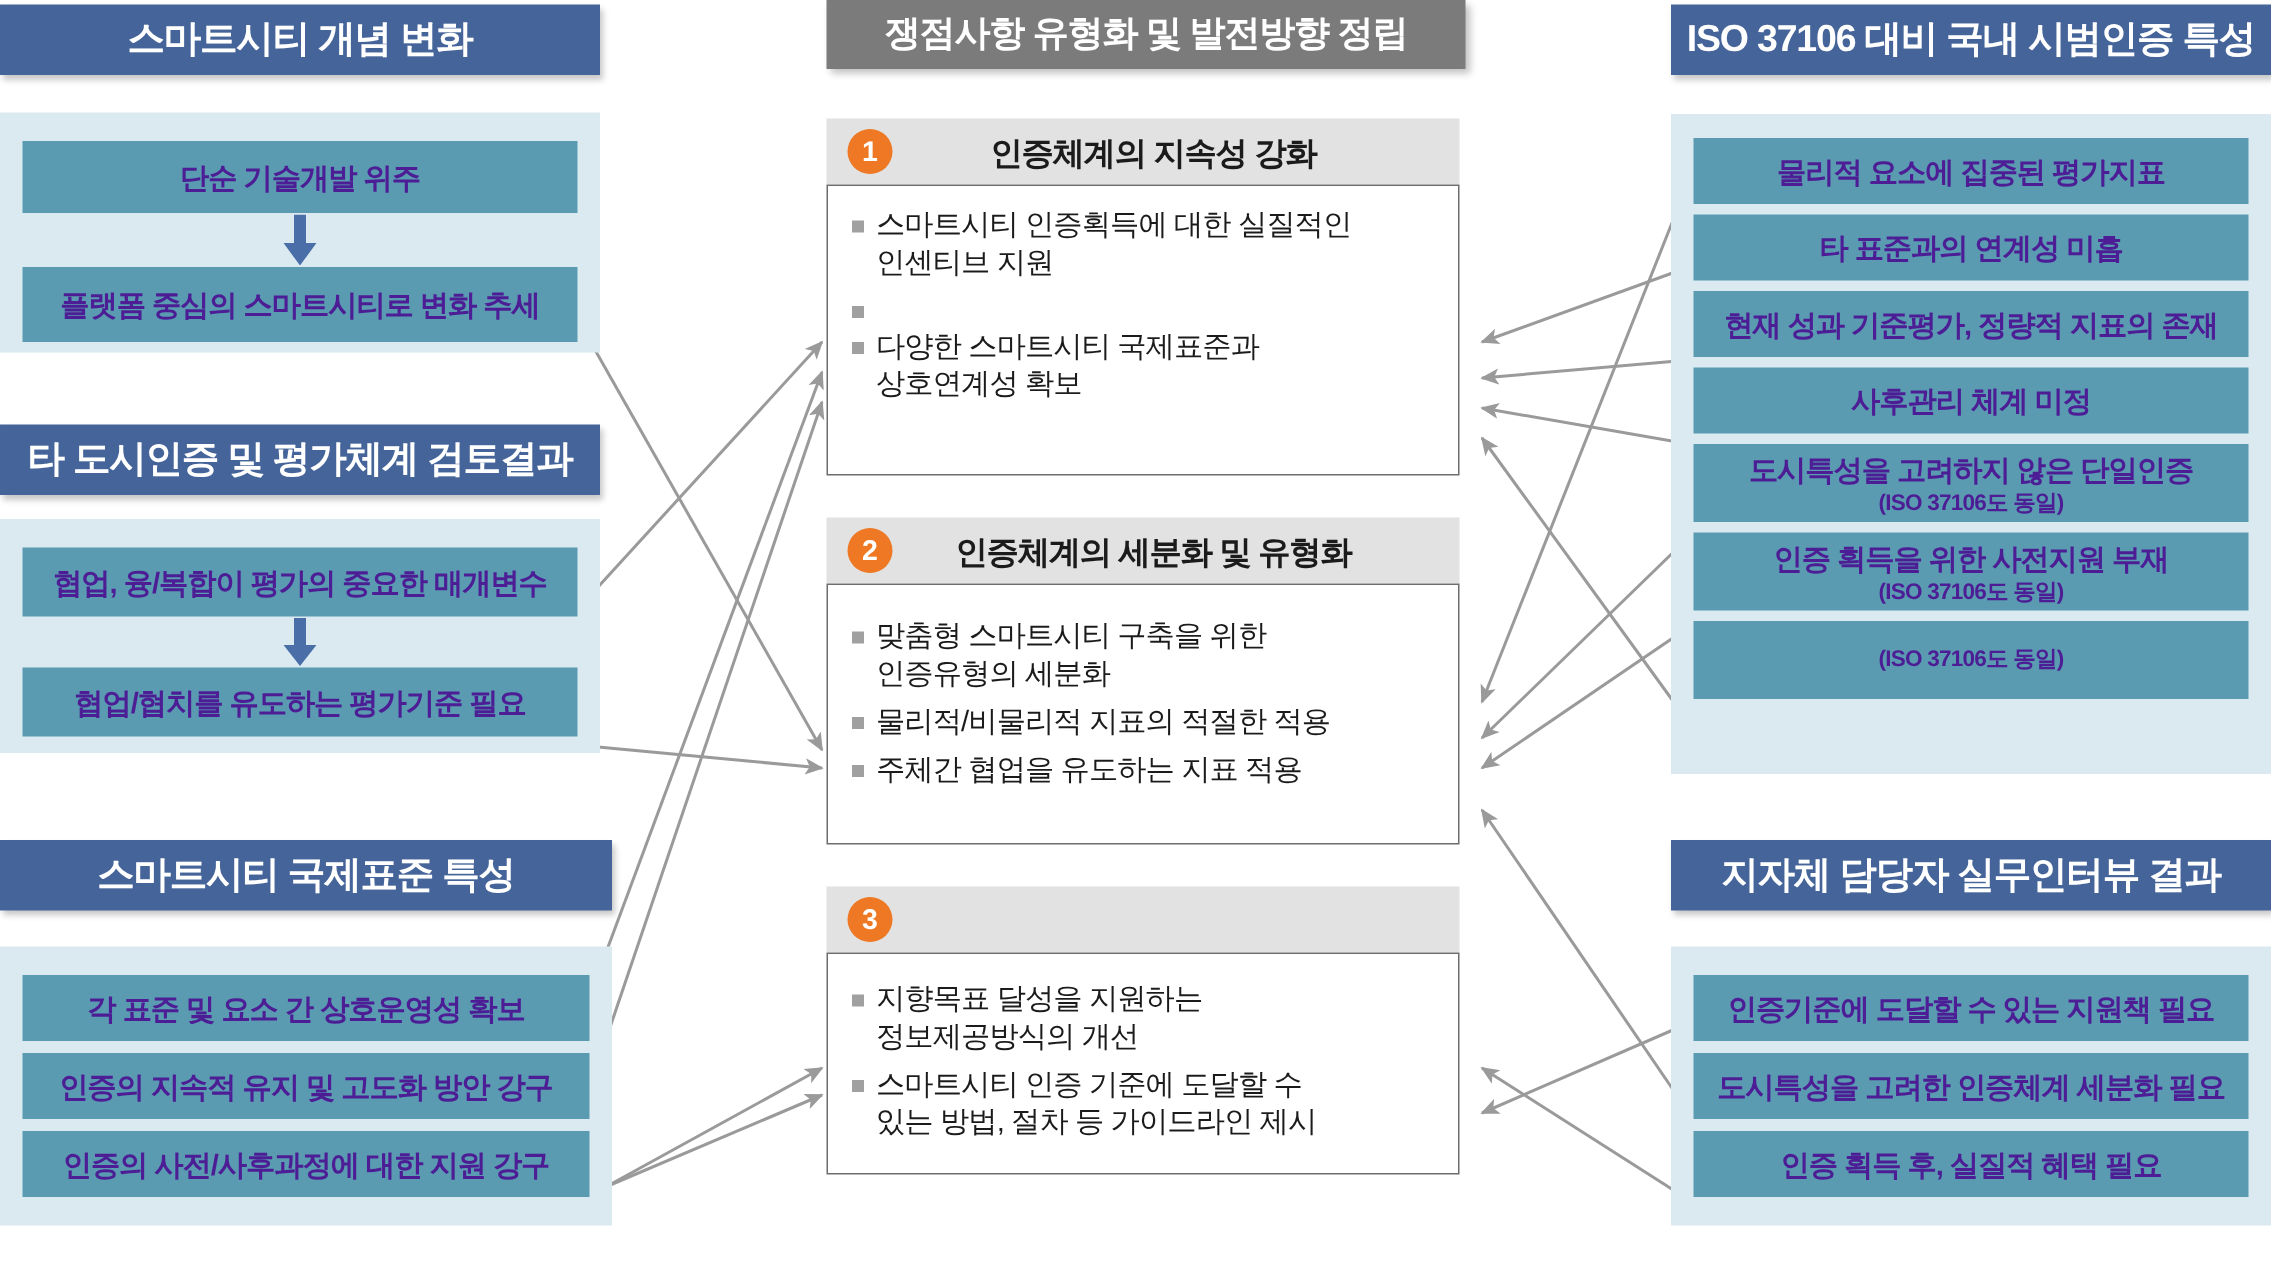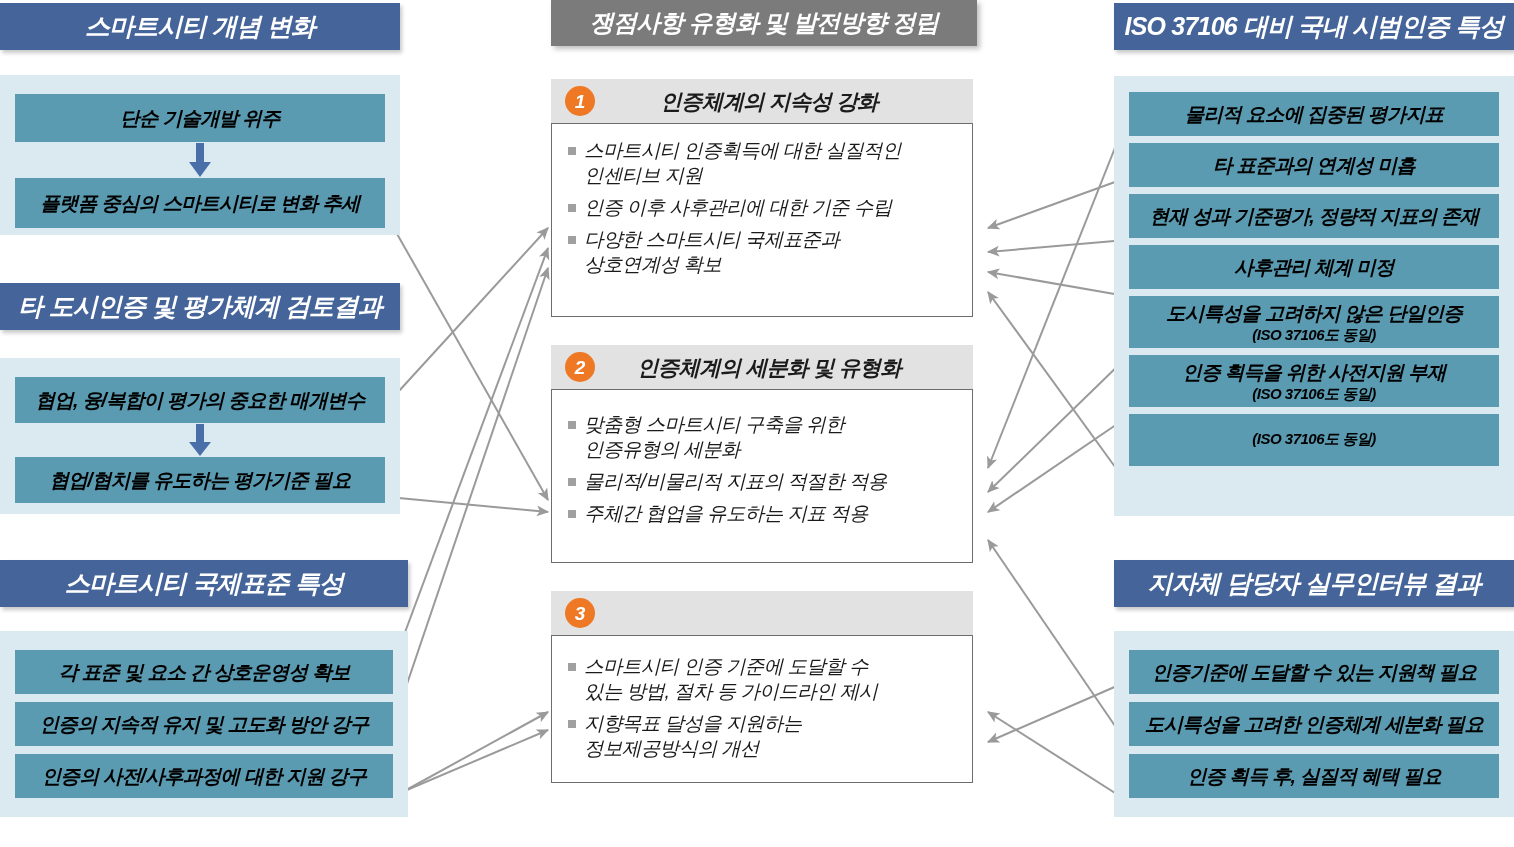--- a/index.html
+++ b/index.html
@@ -9,21 +9,20 @@
   }
   body {
     font-family: "Liberation Sans", "DejaVu Sans", sans-serif;
   }
   #canvas {
     position: relative;
     width: 1514px;
     height: 847px;
     background: #ffffff;
     overflow: hidden;
-    font-style: italic;
   }
 
   
   #arrows {
     position: absolute;
     left: 0; top: 0;
     width: 1514px;
     height: 847px;
     pointer-events: none;
     z-index: 1;
@@ -54,21 +53,21 @@
   
   .panel {
     background: #dbeaf1;
     padding: 19px 15px 19px 15px;
     box-sizing: border-box;
   }
 
   
   .tbox {
     background: #5a9bb1;
-    color: #000000;
+    color: #4c1d95;
     font-size: 19.5px;
     font-weight: bold;
     text-align: center;
     letter-spacing: -0.7px;
     display: flex;
     flex-direction: column;
     align-items: center;
     justify-content: center;
     box-sizing: border-box;
     white-space: nowrap;
@@ -220,21 +219,21 @@
           </svg>
         </div>
         <div class="tbox" style="height:50px;">
           <span>플랫폼 중심의 스마트시티로 변화 추세</span>
         </div>
       </div>
     </div>
 
     <div style="position:absolute; left:0; top:283px; width:400px;">
       <div class="sec-header">타 도시인증 및 평가체계 검토결과</div>
-      <div class="panel" style="margin-top:28px; height:156px;">
+      <div class="panel" style="margin-top:16px; height:156px;">
         <div class="tbox" style="height:46px;">
           <span>협업, 융/복합이 평가의 중요한 매개변수</span>
         </div>
         <div class="downarrow" style="height:34px;">
           <svg width="22" height="32" viewBox="0 0 22 32">
             <rect x="7" y="0" width="8" height="19" fill="#4a6fa8"></rect>
             <path d="M0,18 L22,18 L11,32 Z" fill="#4a6fa8"></path>
           </svg>
         </div>
         <div class="tbox" style="height:46px;">
@@ -268,21 +267,20 @@
         <span class="group-title-text">인증체계의 지속성 강화</span>
       </div>
       <div class="group-body" style="height:194px;">
         <div class="bullet-row">
           <span class="bullet-mark"></span>
           <span class="bullet-text">스마트시티 인증획득에 대한 실질적인
 인센티브 지원</span>
         </div>
         <div class="bullet-row">
           <span class="bullet-mark"></span>
-          <span class="bullet-text">인증 이후 사후관리에 대한 기준 수립</span>
         </div>
         <div class="bullet-row">
           <span class="bullet-mark"></span>
           <span class="bullet-text">다양한 스마트시티 국제표준과
 상호연계성 확보</span>
         </div>
       </div>
     </div>
 
     <div style="margin-top:28px;">
@@ -307,27 +305,27 @@
       </div>
     </div>
 
     <div style="margin-top:28px;">
       <div class="group-title">
         <span class="badge">3</span>
       </div>
       <div class="group-body" style="height:148px; padding-top:18px;">
         <div class="bullet-row">
           <span class="bullet-mark"></span>
+          <span class="bullet-text">지향목표 달성을 지원하는
+정보제공방식의 개선</span>
+        </div>
+        <div class="bullet-row">
+          <span class="bullet-mark"></span>
           <span class="bullet-text">스마트시티 인증 기준에 도달할 수
 있는 방법, 절차 등 가이드라인 제시</span>
-        </div>
-        <div class="bullet-row">
-          <span class="bullet-mark"></span>
-          <span class="bullet-text">지향목표 달성을 지원하는
-정보제공방식의 개선</span>
         </div>
       </div>
     </div>
   </div>
 
   <div class="column col-right">
 
     <div style="position:absolute; left:0; top:3px; width:400px;">
       <div class="sec-header">ISO 37106 대비 국내 시범인증 특성</div>
       <div class="panel" style="margin-top:26px; height:440px; padding-top:16px;">

